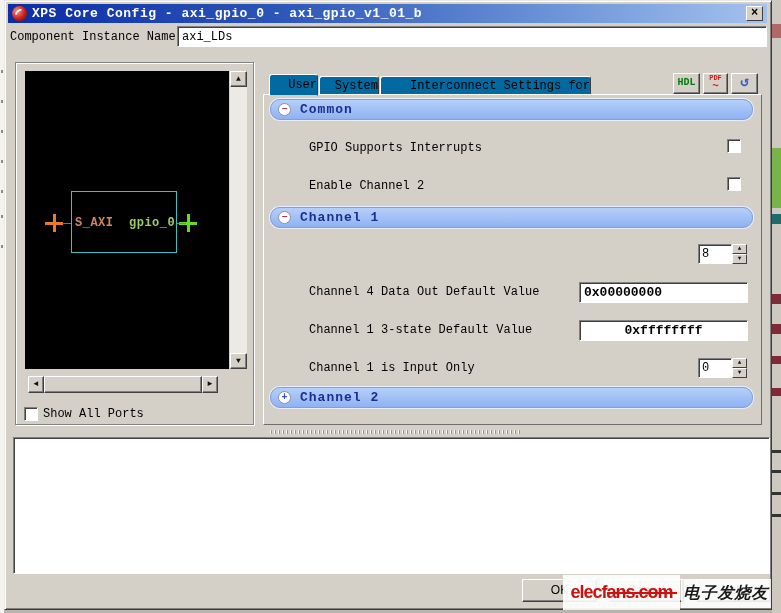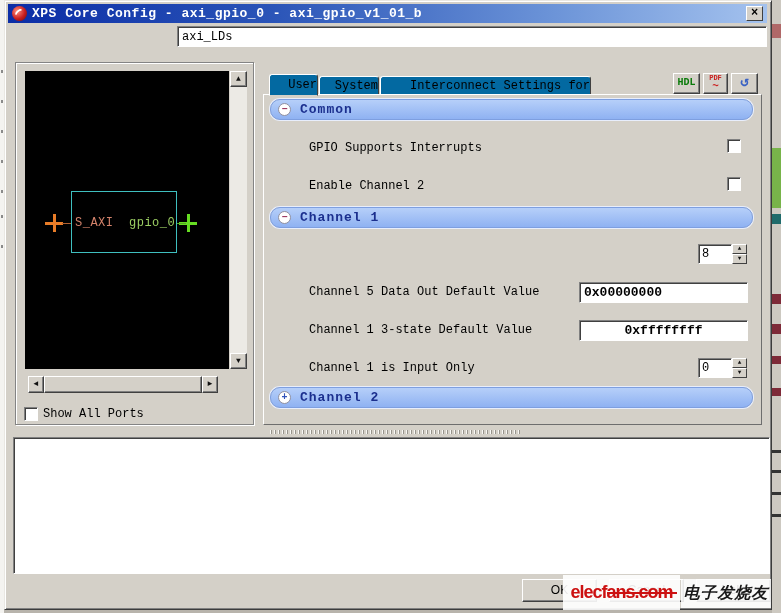--- a/index.html
+++ b/index.html
@@ -36,21 +36,21 @@
             box-shadow: inset 1px 1px 0 #404040; }
   .inst-input { position: absolute; left: 172px; top: 25px; width: 590px; height: 21px;
                 font-family: "Liberation Mono","DejaVu Sans Mono",monospace; font-size: 12px;
                 padding: 0 4px; outline: none; }
 
   
   .left-frame { position: absolute; left: 10px; top: 61px; width: 239px; height: 363px;
                 border: 1px solid #848484; box-shadow: 1px 1px 0 #ffffff, inset 1px 1px 0 #ffffff; }
   .canvas { position: absolute; left: 9px; top: 8px; width: 204px; height: 298px; background: #000000; }
   .core-box { position: absolute; left: 46px; top: 120px; width: 106px; height: 62px; border: 1px solid #3fbfbf; }
-  .port-name { position: absolute; font-size: 12px; letter-spacing: 0.5px; }
+  .port-name { position: absolute; font-size: 12px; letter-spacing: 0.5px; font-weight: bold; }
   .plus { position: absolute; width: 18px; height: 18px; }
   .stub { position: absolute; height: 1px; }
 
   
   .sb-btn { position: absolute; background: #d4d0c8; border: 1px solid; border-color: #ffffff #404040 #404040 #ffffff;
             box-shadow: inset -1px -1px 0 #808080; font-size: 8px; line-height: 14px; text-align: center; color: #111; }
   .vscroll { position: absolute; left: 214px; top: 8px; width: 17px; height: 298px; background: #eceae5; }
   .hscroll { position: absolute; left: 12px; top: 313px; width: 190px; height: 17px; background: #eceae5; }
   .hthumb { position: absolute; left: 16px; top: 0; width: 158px; height: 17px; background: #d4d0c8;
             border: 1px solid; border-color: #ffffff #404040 #404040 #ffffff; box-shadow: inset -1px -1px 0 #808080; }
@@ -132,20 +132,21 @@
   </div>
 
   <div class="dialog">
 
     <div class="titlebar">
       <span class="title-icon"></span>
       <span class="title-text">XPS Core Config - axi_gpio_0 - axi_gpio_v1_01_b</span>
       <span class="close-btn">×</span>
     </div>
 
+    <div class="inst-label">Component Instance Name</div>
     <input class="inst-input sunken" value="axi_LDs" style="">
 
     <div class="left-frame">
       <div class="canvas">
         <div class="core-box"></div>
         <span class="port-name" style="left:50px;top:145px;color:#d4836b">S_AXI</span>
         <span class="port-name" style="left:104px;top:145px;color:#9ccf63">gpio_0</span>
         <span class="plus" style="left:20px;top:143px;background:
               linear-gradient(#e87c28,#e87c28) center/100% 3px no-repeat,
               linear-gradient(#e87c28,#e87c28) center/3px 100% no-repeat"></span>
@@ -200,21 +201,21 @@
       </div>
 
       <div class="spinner" style="top:149px">
         <span class="val sunken">8</span>
         <span class="spin-btns">
           <span class="spin-b" style="top:0">▲</span>
           <span class="spin-b" style="top:10px">▼</span>
         </span>
       </div>
 
-      <span class="field-label" style="top:190px">Channel 5 Data Out Default Value</span>
+      <span class="field-label" style="top:190px">Channel 4 Data Out Default Value</span>
       <input class="val-input sunken" style="top: 187px;" value="0x00000000">
 
       <span class="field-label" style="top:228px">Channel 1 3-state Default Value</span>
       <input class="val-input sunken" style="top: 225px; text-align: center;" value="0xffffffff">
 
       <span class="field-label" style="top:266px">Channel 1 is Input Only</span>
       <div class="spinner" style="top:263px">
         <span class="val sunken">0</span>
         <span class="spin-btns">
           <span class="spin-b" style="top:0">▲</span>

